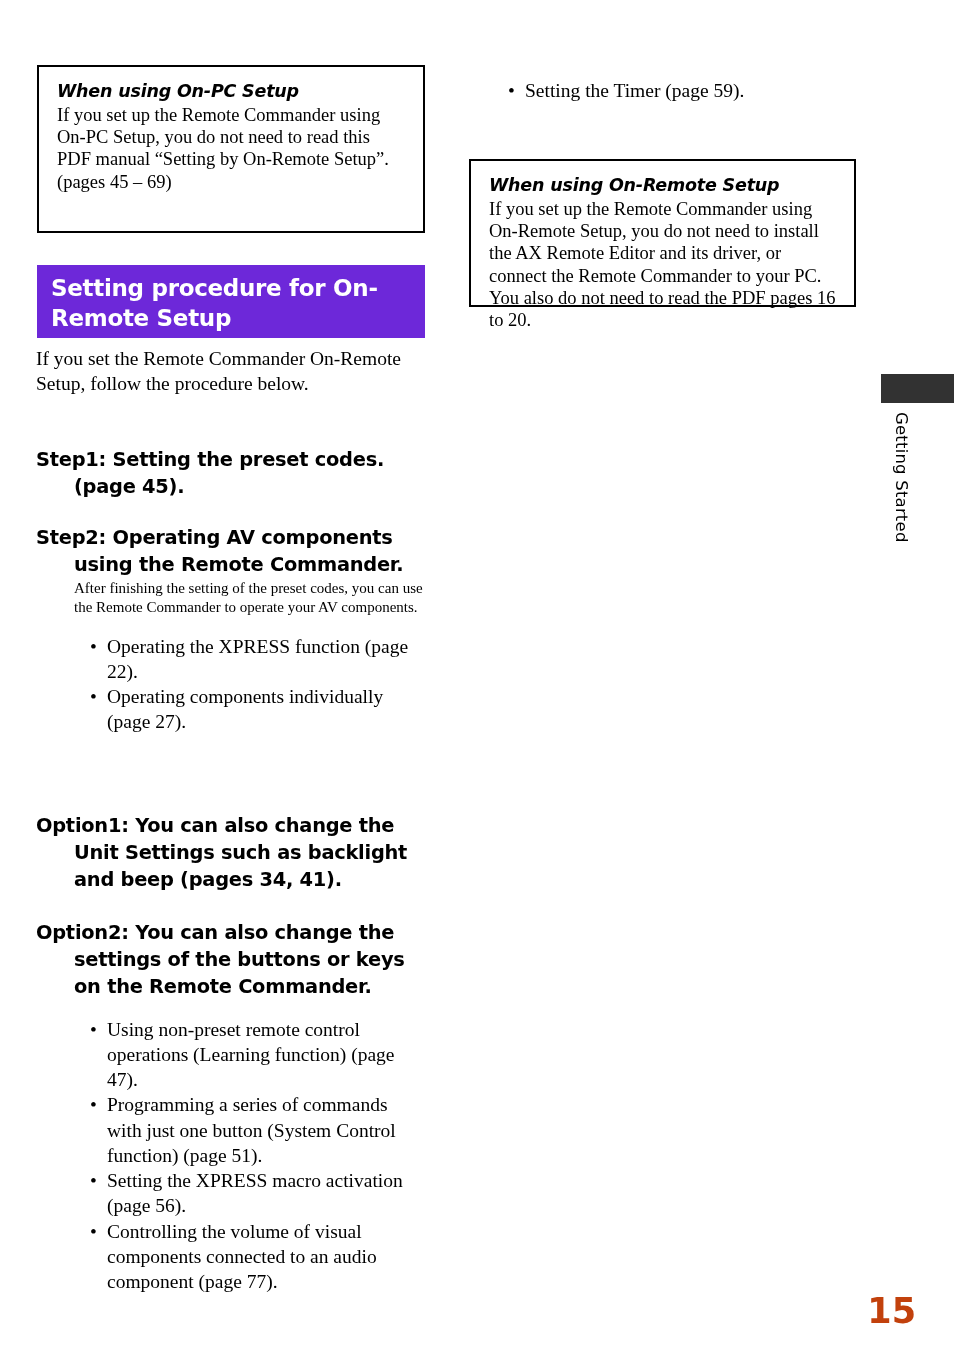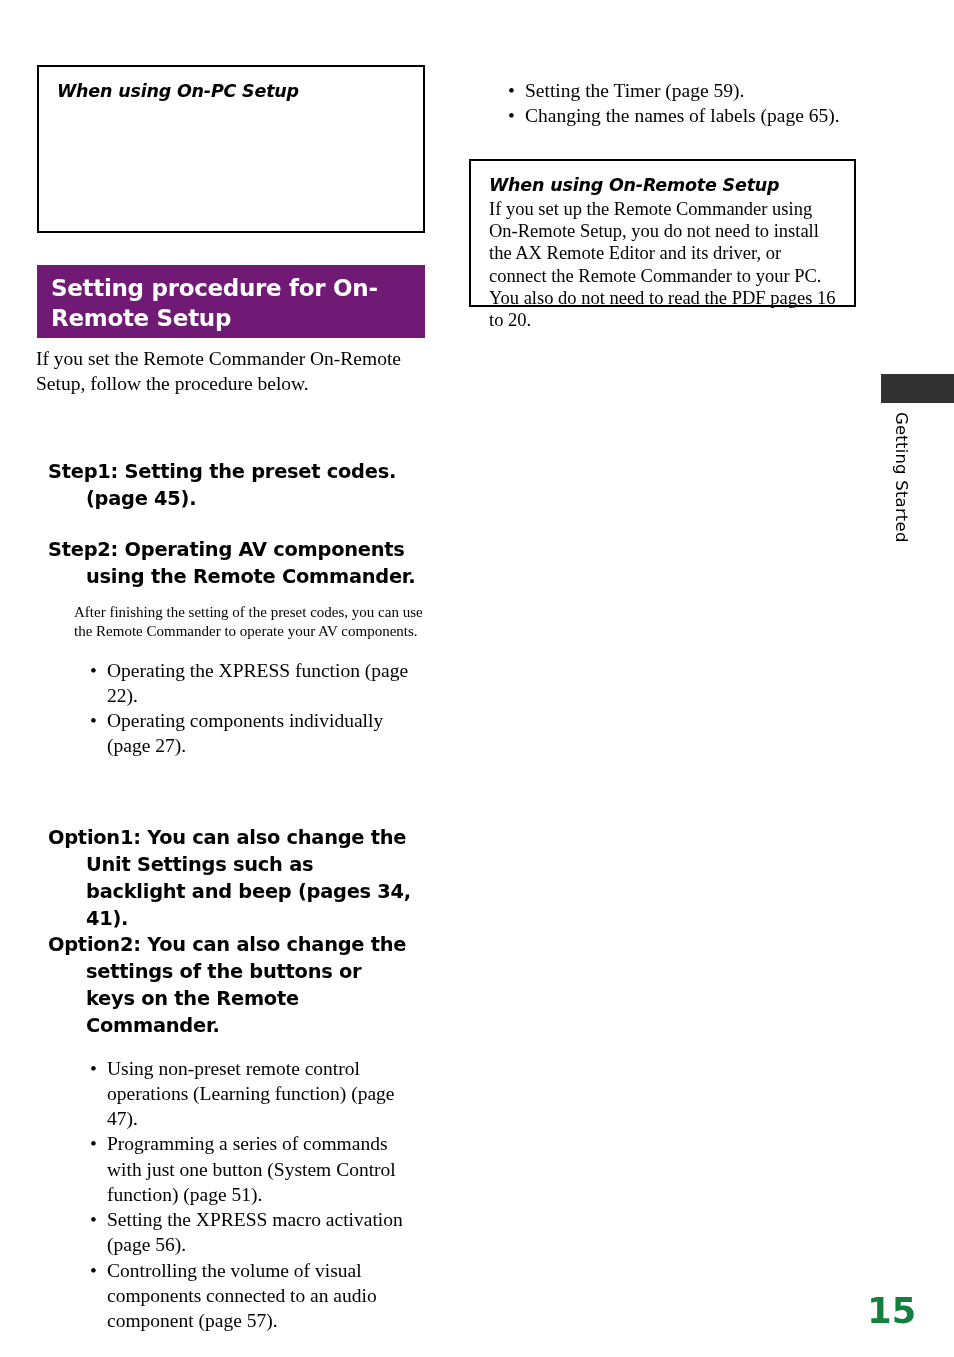--- a/index.html
+++ b/index.html
@@ -60,21 +60,21 @@
     height: 148px;
   }
 
   
   .section-banner {
     position: absolute;
     left: 37px;
     top: 265px;
     width: 388px;
     height: 73px;
-    background: #701a75;
+    background: #6d28d9;
     box-sizing: border-box;
     padding: 8px 14px 0 14px;
   }
   .section-banner .banner-text {
     font-family: "DejaVu Sans", sans-serif;
     font-weight: bold;
     font-size: 23px;
     line-height: 1.31;
     color: #ffffff;
     margin: 0;
@@ -95,21 +95,21 @@
   
   .block {
     position: absolute;
     width: 392px;
   }
   .block-head {
     font-family: "DejaVu Sans", sans-serif;
     font-weight: bold;
     font-size: 19.4px;
     line-height: 1.385;
-    margin: 12px;
+    margin: 0;
     padding-left: 38px;
     text-indent: -38px;
     letter-spacing: -0.25px;
   }
   .block-body {
     font-size: 15px;
     line-height: 1.295;
     margin: 0;
     padding-left: 38px;
   }
@@ -176,30 +176,32 @@
 
   
   .page-number {
     position: absolute;
     right: 38px;
     bottom: 28px;
     font-family: "DejaVu Sans", sans-serif;
     font-weight: bold;
     font-size: 35px;
     line-height: 1;
-    color: #15803d;
+    color: #c2410c;
   }
 </style>
 </head>
 <body>
 
 <div class="page">
 
   <div class="note-box" id="note-onpc">
     <p class="note-title">When using On-PC Setup</p>
+    <p class="note-body" style="white-space: pre-line;">If you set up the Remote Commander using On-PC Setup, you do not need to read this PDF manual “Setting by On-Remote Setup”.
+(pages 45 – 69)</p>
   </div>
 
   <div class="section-banner">
     <p class="banner-text">Setting procedure for On-Remote Setup</p>
   </div>
 
   <p class="intro-para">If you set the Remote Commander On-Remote Setup, follow the procedure below.</p>
 
   <div class="block" id="block-step1">
     <p class="block-head">Step1: Setting the preset codes. (page 45).</p>
@@ -217,27 +219,26 @@
   <div class="block" id="block-option1">
     <p class="block-head">Option1: You can also change the Unit Settings such as backlight and beep (pages 34, 41).</p>
   </div>
 
   <div class="block" id="block-option2">
     <p class="block-head">Option2: You can also change the settings of the buttons or keys on the Remote Commander.</p>
     <ul class="bullets">
       <li>Using non-preset remote control operations (Learning function) (page 47).</li>
       <li>Programming a series of commands with just one button (System Control function) (page 51).</li>
       <li>Setting the XPRESS macro activation (page 56).</li>
-      <li>Controlling the volume of visual components connected to an audio component (page 57).</li>
+      <li>Controlling the volume of visual components connected to an audio component (page 77).</li>
     </ul>
   </div>
 
   <ul class="bullets flush" id="right-bullets">
     <li>Setting the Timer (page 59).</li>
-    <li>Changing the names of labels (page 65).</li>
   </ul>
 
   <div class="note-box" id="note-onremote">
     <p class="note-title">When using On-Remote Setup</p>
     <p class="note-body">If you set up the Remote Commander using On-Remote Setup, you do not need to install the AX Remote Editor and its driver, or connect the Remote Commander to your PC. You also do not need to read the PDF pages 16 to 20.</p>
   </div>
 
   <div class="side-tab"></div>
   <div class="side-tab-label">Getting Started</div>
 

